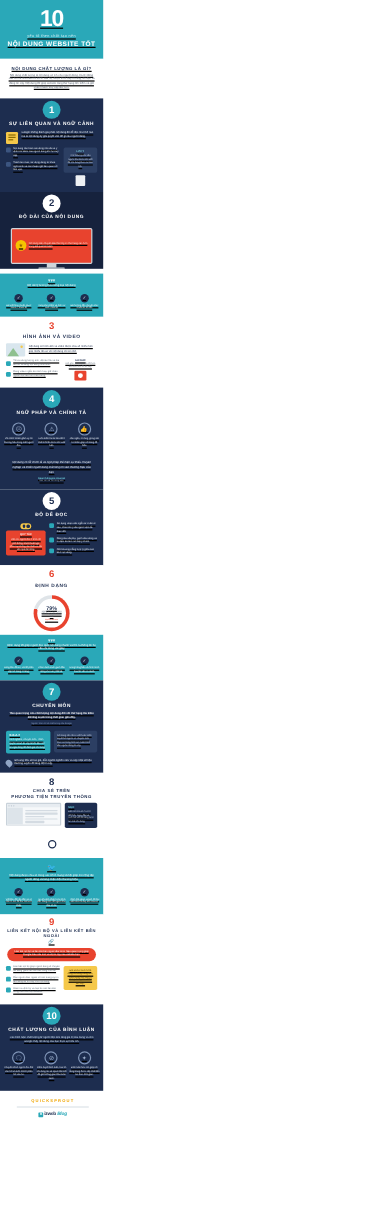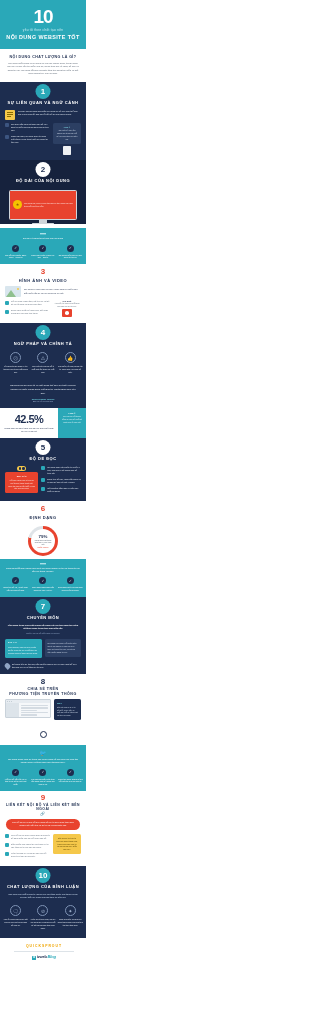--- a/index.html
+++ b/index.html
@@ -11,21 +11,21 @@
     overflow: hidden;
   }
   #page {
     position: relative;
     width: 88px;
     height: 1024px;
     overflow: hidden;
   }
 
   
-  .sec { position: relative; width: 86px; }
+  .sec { position: relative; width: 86px; text-decoration: underline; }
   .teal   { background: #2aa8b8; }
   .navy   { background: #1d2d4f; }
   .darknavy { background: #16223d; }
   .white  { background: #ffffff; }
 
   .center { text-align: center; }
 
   
   .hdr-num {
     font-size: 19px; font-weight: bold; color: #ffffff;
@@ -349,32 +349,20 @@
         <div class="ctxt txt-white">Câu ngắn, rõ ràng, giọng văn tự nhiên giúp nội dung dễ hiểu.</div>
       </div>
     </div>
     <div class="quote">
       <div class="q-txt">Nội dung có lỗi chính tả và ngữ pháp thể hiện sự thiếu chuyên nghiệp và khiến người dùng mất lòng tin vào thương hiệu của bạn.</div>
       <div class="q-auth">Search Engine Journal</div>
       <div class="q-role">Báo cáo về nội dung web</div>
     </div>
   </div>
 
-  <div class="sec white">
-    <div class="stat-row">
-      <div class="stat-left">
-        <div class="stat-num">42.5%</div>
-        <div class="stat-cap">Khách hàng rời khỏi trang web khi nội dung ngữ pháp lộn xộn và sai sót</div>
-      </div>
-      <div class="stat-right">
-        <div class="stat-r-t">LƯU Ý</div>
-        <div class="stat-r-b">Đọc lại bài viết thành tiếng là cách dễ nhất để phát hiện lỗi câu chữ</div>
-      </div>
-    </div>
-  </div>
 
   <div class="sec navy">
     <div class="step-wrap">
       <div class="circle white-c">5</div>
       <div class="step-label lbl-white center">ĐỘ DỄ ĐỌC</div>
     </div>
     <div style="display:flex;gap:3px;padding:2px 5px 5px;">
       <div style="flex:1;position:relative;">
         <div style="width:9px;height:5px;background:#f5c84a;border-radius:2.5px;margin:0 auto 1px;display:flex;align-items:center;justify-content:center;gap:1px;">
           <span style="width:2.5px;height:2.5px;border-radius:50%;background:#1d2d4f;display:block;"></span>

